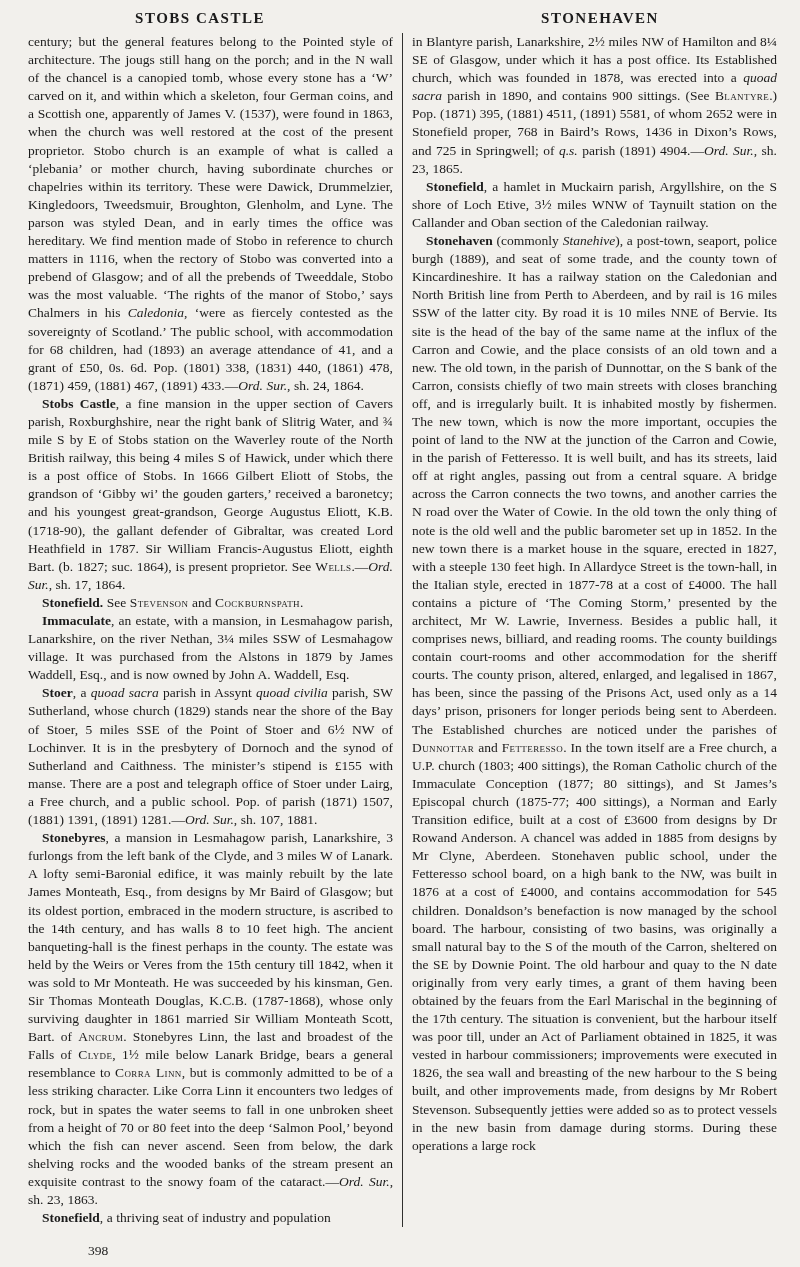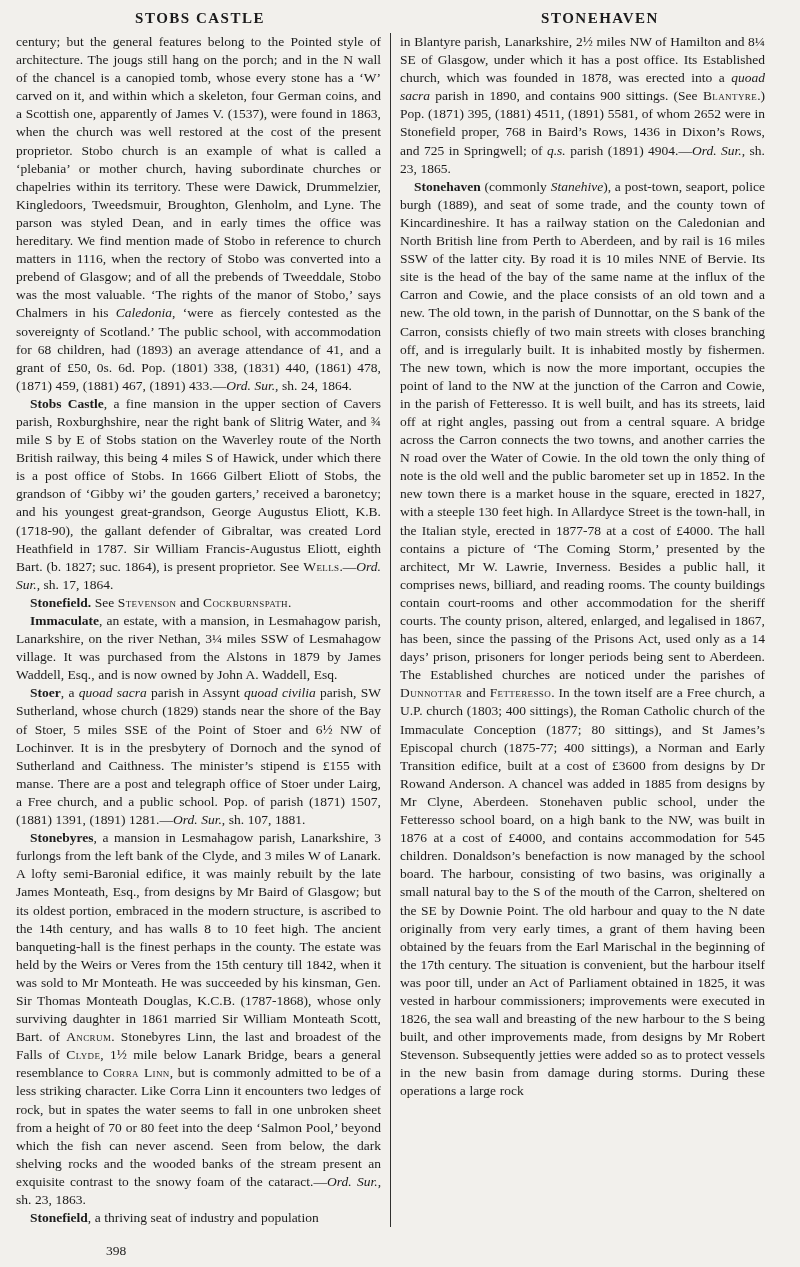--- a/index.html
+++ b/index.html
@@ -19,40 +19,41 @@
     text-align: center;
     font-weight: bold;
     font-size: 15px;
     letter-spacing: 1.5px;
   }
   .columns {
     display: flex;
     box-sizing: border-box;
     padding: 0 14px 0 16px;
     align-items: stretch;
+    margin-left: 12px;
   }
   .column { width: 374px; box-sizing: border-box; }
   .column.left  { padding-right: 9px; }
   .column.right { padding-left: 9px; }
   .rule { width: 1px; background: #30302e; }
   p.para {
     margin: 0;
     text-indent: 14px;
     text-align: justify;
     font-size: 13.5px;
     line-height: 18.1px;
     word-spacing: 0.2px;
   }
   p.para.no-indent { text-indent: 0; }
   .bold { font-weight: bold; }
   .italic { font-style: italic; }
   .smallcaps { font-variant: small-caps; letter-spacing: 0.4px; }
   .page-number {
     position: absolute;
-    left: 106px;
+    left: 88px;
     top: 1243px;
     font-size: 13.5px;
   }
 </style>
 </head>
 <body>
 
 <div class="page">
   <div class="col-headers">
     <div class="col-header">STOBS CASTLE</div>
@@ -64,17 +65,18 @@
         <p class="para"><span class="bold">Stobs Castle</span>, a fine mansion in the upper section of Cavers parish, Roxburghshire, near the right bank of Slitrig Water, and ¾ mile S by E of Stobs station on the Waverley route of the North British railway, this being 4 miles S of Hawick, under which there is a post office of Stobs. In 1666 Gilbert Eliott of Stobs, the grandson of ‘Gibby wi’ the gouden garters,’ received a baronetcy; and his youngest great-grandson, George Augustus Eliott, K.B. (1718-90), the gallant defender of Gibraltar, was created Lord Heathfield in 1787. Sir William Francis-Augustus Eliott, eighth Bart. (b. 1827; suc. 1864), is present proprietor. See <span class="smallcaps">Wells</span>.—<span class="italic">Ord. Sur.</span>, sh. 17, 1864.</p>
         <p class="para"><span class="bold">Stonefield.</span> See <span class="smallcaps">Stevenson</span> and <span class="smallcaps">Cockburnspath</span>.</p>
         <p class="para"><span class="bold">Immaculate</span>, an estate, with a mansion, in Lesmahagow parish, Lanarkshire, on the river Nethan, 3¼ miles SSW of Lesmahagow village. It was purchased from the Alstons in 1879 by James Waddell, Esq., and is now owned by John A. Waddell, Esq.</p>
         <p class="para"><span class="bold">Stoer</span>, a <span class="italic">quoad sacra</span> parish in Assynt <span class="italic">quoad civilia</span> parish, SW Sutherland, whose church (1829) stands near the shore of the Bay of Stoer, 5 miles SSE of the Point of Stoer and 6½ NW of Lochinver. It is in the presbytery of Dornoch and the synod of Sutherland and Caithness. The minister’s stipend is £155 with manse. There are a post and telegraph office of Stoer under Lairg, a Free church, and a public school. Pop. of parish (1871) 1507, (1881) 1391, (1891) 1281.—<span class="italic">Ord. Sur.</span>, sh. 107, 1881.</p>
         <p class="para"><span class="bold">Stonebyres</span>, a mansion in Lesmahagow parish, Lanarkshire, 3 furlongs from the left bank of the Clyde, and 3 miles W of Lanark. A lofty semi-Baronial edifice, it was mainly rebuilt by the late James Monteath, Esq., from designs by Mr Baird of Glasgow; but its oldest portion, embraced in the modern structure, is ascribed to the 14th century, and has walls 8 to 10 feet high. The ancient banqueting-hall is the finest perhaps in the county. The estate was held by the Weirs or Veres from the 15th century till 1842, when it was sold to Mr Monteath. He was succeeded by his kinsman, Gen. Sir Thomas Monteath Douglas, K.C.B. (1787-1868), whose only surviving daughter in 1861 married Sir William Monteath Scott, Bart. of <span class="smallcaps">Ancrum</span>. Stonebyres Linn, the last and broadest of the Falls of <span class="smallcaps">Clyde</span>, 1½ mile below Lanark Bridge, bears a general resemblance to <span class="smallcaps">Corra Linn</span>, but is commonly admitted to be of a less striking character. Like Corra Linn it encounters two ledges of rock, but in spates the water seems to fall in one unbroken sheet from a height of 70 or 80 feet into the deep ‘Salmon Pool,’ beyond which the fish can never ascend. Seen from below, the dark shelving rocks and the wooded banks of the stream present an exquisite contrast to the snowy foam of the cataract.—<span class="italic">Ord. Sur.</span>, sh. 23, 1863.</p>
         <p class="para"><span class="bold">Stonefield</span>, a thriving seat of industry and population</p>
       </div>
     <div class="rule"></div>
     <div class="column right">
         <p class="para no-indent">in Blantyre parish, Lanarkshire, 2½ miles NW of Hamilton and 8¼ SE of Glasgow, under which it has a post office. Its Established church, which was founded in 1878, was erected into a <span class="italic">quoad sacra</span> parish in 1890, and contains 900 sittings. (See <span class="smallcaps">Blantyre</span>.) Pop. (1871) 395, (1881) 4511, (1891) 5581, of whom 2652 were in Stonefield proper, 768 in Baird’s Rows, 1436 in Dixon’s Rows, and 725 in Springwell; of <span class="italic">q.s.</span> parish (1891) 4904.—<span class="italic">Ord. Sur.</span>, sh. 23, 1865.</p>
+        <p class="para"><span class="bold">Stonefield</span>, a hamlet in Muckairn parish, Argyllshire, on the S shore of Loch Etive, 3½ miles WNW of Taynuilt station on the Callander and Oban section of the Caledonian railway.</p>
         <p class="para"><span class="bold">Stonehaven</span> (commonly <span class="italic">Stanehive</span>), a post-town, seaport, police burgh (1889), and seat of some trade, and the county town of Kincardineshire. It has a railway station on the Caledonian and North British line from Perth to Aberdeen, and by rail is 16 miles SSW of the latter city. By road it is 10 miles NNE of Bervie. Its site is the head of the bay of the same name at the influx of the Carron and Cowie, and the place consists of an old town and a new. The old town, in the parish of Dunnottar, on the S bank of the Carron, consists chiefly of two main streets with closes branching off, and is irregularly built. It is inhabited mostly by fishermen. The new town, which is now the more important, occupies the point of land to the NW at the junction of the Carron and Cowie, in the parish of Fetteresso. It is well built, and has its streets, laid off at right angles, passing out from a central square. A bridge across the Carron connects the two towns, and another carries the N road over the Water of Cowie. In the old town the only thing of note is the old well and the public barometer set up in 1852. In the new town there is a market house in the square, erected in 1827, with a steeple 130 feet high. In Allardyce Street is the town-hall, in the Italian style, erected in 1877-78 at a cost of £4000. The hall contains a picture of ‘The Coming Storm,’ presented by the architect, Mr W. Lawrie, Inverness. Besides a public hall, it comprises news, billiard, and reading rooms. The county buildings contain court-rooms and other accommodation for the sheriff courts. The county prison, altered, enlarged, and legalised in 1867, has been, since the passing of the Prisons Act, used only as a 14 days’ prison, prisoners for longer periods being sent to Aberdeen. The Established churches are noticed under the parishes of <span class="smallcaps">Dunnottar</span> and <span class="smallcaps">Fetteresso</span>. In the town itself are a Free church, a U.P. church (1803; 400 sittings), the Roman Catholic church of the Immaculate Conception (1877; 80 sittings), and St James’s Episcopal church (1875-77; 400 sittings), a Norman and Early Transition edifice, built at a cost of £3600 from designs by Dr Rowand Anderson. A chancel was added in 1885 from designs by Mr Clyne, Aberdeen. Stonehaven public school, under the Fetteresso school board, on a high bank to the NW, was built in 1876 at a cost of £4000, and contains accommodation for 545 children. Donaldson’s benefaction is now managed by the school board. The harbour, consisting of two basins, was originally a small natural bay to the S of the mouth of the Carron, sheltered on the SE by Downie Point. The old harbour and quay to the N date originally from very early times, a grant of them having been obtained by the feuars from the Earl Marischal in the beginning of the 17th century. The situation is convenient, but the harbour itself was poor till, under an Act of Parliament obtained in 1825, it was vested in harbour commissioners; improvements were executed in 1826, the sea wall and breasting of the new harbour to the S being built, and other improvements made, from designs by Mr Robert Stevenson. Subsequently jetties were added so as to protect vessels in the new basin from damage during storms. During these operations a large rock</p>
       </div>
   </div>
   <div class="page-number">398</div>
 </div>
 
 </body></html>

